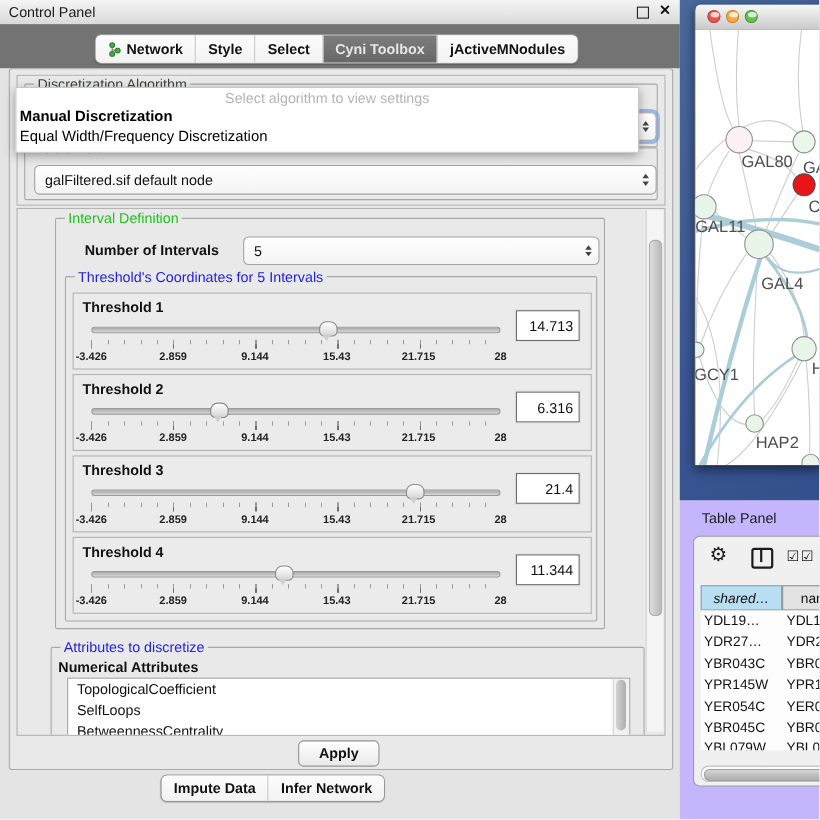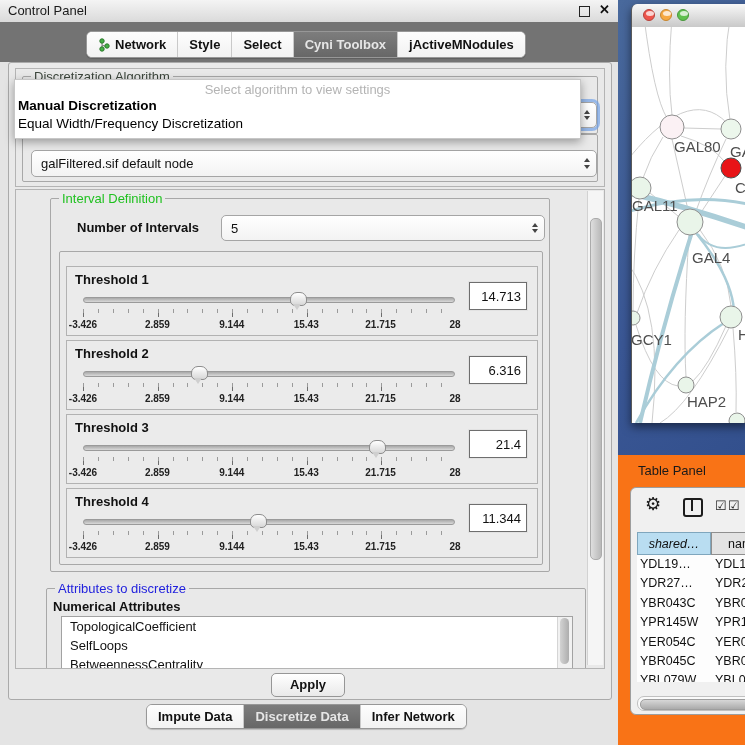--- a/index.html
+++ b/index.html
@@ -113,21 +113,21 @@
              box-shadow:0 4px 10px rgba(0,0,0,.5);overflow:hidden;border-left:1px solid #5a5a5a;}
   #net-titlebar{height:23px;background:linear-gradient(#f8f8f8,#c9c9c9);border-bottom:1px solid #8f8f8f;}
   .light{position:absolute;top:5px;width:12px;height:12px;border-radius:50%;box-sizing:border-box;}
   .light .gloss{position:absolute;left:2px;top:1px;width:8px;height:5px;border-radius:50%;
          background:rgba(255,255,255,.75);}
   #light-red{left:11px;background:#ee544b;border:1px solid #b4423c;}
   #light-yellow{left:28px;background:#f6a942;border:1px solid #c5852f;}
   #light-green{left:45px;background:#5fc14f;border:1px solid #48973c;}
   #netcanvas{position:absolute;left:0;top:23px;width:116px;height:396px;background:#fff;}
 
-  #tablepanel-region{left:618px;top:455px;width:127px;height:290px;background:#f97316;}
+  #tablepanel-region{left:618px;top:455px;width:127px;height:290px;background:#c4b5fd;}
   #tablepanel-title{position:absolute;left:20px;top:8px;font-size:13px;color:#1a1a1a;}
   #tablepanel{position:absolute;left:12px;top:32px;width:126px;height:226px;background:#f0f0f0;
               border:1px solid #9d9d9d;border-radius:6px;}
   #tp-gear{position:absolute;left:14px;top:5px;font-size:18px;color:#1c1c1c;}
   #tp-split{position:absolute;left:52px;top:10px;width:16px;height:15px;border:2px solid #1c1c1c;
             border-radius:3px;}
   #tp-split .mid{position:absolute;left:6px;top:0;width:2px;height:11px;background:#1c1c1c;}
   .tp-check{position:absolute;top:10px;font-size:13px;color:#1c1c1c;}
   #tp-check1{left:84px;} #tp-check2{left:97px;}
   #tp-header{position:absolute;left:6px;top:44px;height:23px;display:flex;}
@@ -220,20 +220,21 @@
         <span id="noi-label">Number of Intervals</span>
         <div class="combo" id="combo-noi">
           <span class="val">5</span>
           <span class="stepper">
             <span class="arr-up"></span>
               <span class="arr-dn"></span>
           </span>
         </div>
 
         <div class="groupbox" id="group-thresh">
+          <span class="grouplabel" id="group-thresh-label">Threshold's Coordinates for 5 Intervals</span>
 
           <div class="tbox" style="top:14px">
             <div class="tlabel">Threshold 1</div>
             <div class="slider-area">
               <div class="slider-track"></div>
               <div class="slider-thumb" style="left: calc(57.7% - 7.5px);"></div>
               <div class="tick-marks">
                 <div class="tick-major"></div>
                   <div class="tick-minor"></div>
               </div>
@@ -331,23 +332,20 @@
           <div class="thumb"></div>
         </div>
     </div>
 
     <div class="abs" id="apply-btn">Apply</div>
   </div>
 
   <div class="segbar abs" id="bottom-tabs">
     <div class="seg">
       <span>Impute Data</span>
-    </div>
-    <div class="seg selected">
-      <span>Discretize Data</span>
     </div>
     <div class="seg">
       <span>Infer Network</span>
     </div>
   </div>
 
   <div class="abs" id="desktop">
     <div id="netwindow">
       <div id="net-titlebar">
         <span class="light" id="light-red">

